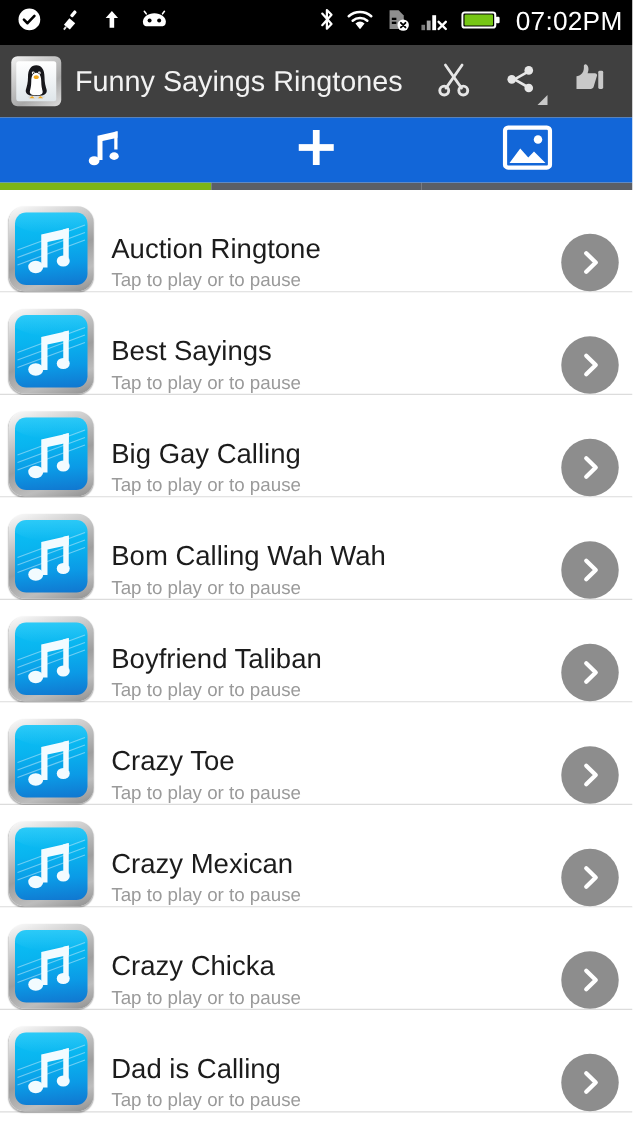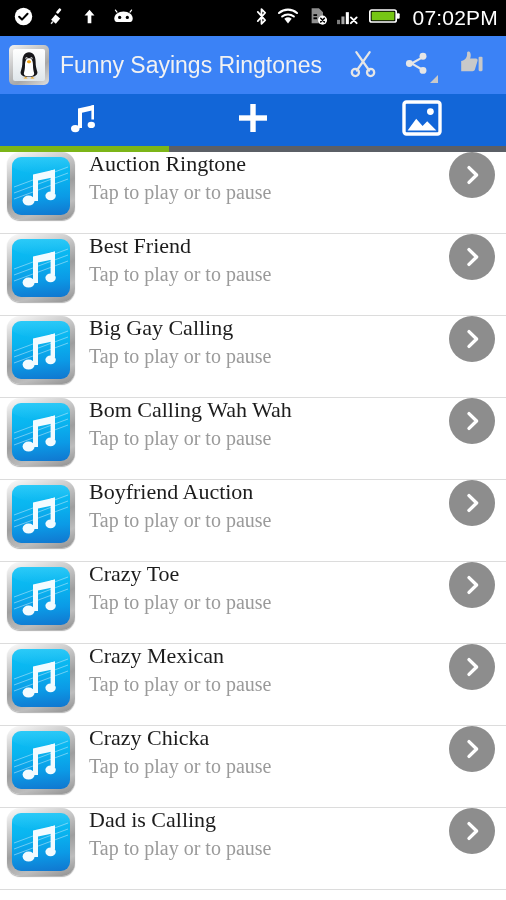--- a/index.html
+++ b/index.html
@@ -20,21 +20,21 @@
   .status-left { display: flex; align-items: center; gap: 14px; }
   .status-right { margin-left: auto; display: flex; align-items: center; gap: 9px; }
   .sicon { display: block; }
   .status-clock {
     color: #ffffff; font-size: 21px; letter-spacing: .2px;
     font-family: "Liberation Sans", sans-serif; margin-left: 3px;
   }
 
   
   .action-bar {
-    height: 58px; background: #3b82f6;
+    height: 58px; background: #404040;
     display: flex; align-items: center; padding: 0 10px 0 9px;
   }
   .app-icon {
     width: 40px; height: 40px; flex: 0 0 40px;
     border-radius: 5px;
     background: linear-gradient(145deg,#f2f2f2 0%,#c9c9c9 35%,#a8a8a8 65%,#dedede 100%);
     padding: 4px; position: relative;
   }
   .app-icon-inner {
     width: 100%; height: 100%; border-radius: 2px;
@@ -58,23 +58,23 @@
     flex: 1 1 0; height: 52px;
     display: flex; align-items: center; justify-content: center;
   }
   .tab-underlines { display: flex; height: 6px; }
   .tab-underline { flex: 1 1 0; height: 6px; background: #5b5f66; }
   .tab-underline.active { background: #7cb518; }
 
   
   .list { background: #ffffff; }
   .row {
-    height: 82px; display: flex; align-items: flex-start;
+    height: 82px; display: flex; align-items: flex-end;
     padding: 0 11px 0 7px; position: relative;
-    border-bottom: 1px solid #dcdcdc; background: #fff; font-family: Liberation Serif, serif;
+    border-bottom: 1px solid #dcdcdc; background: #fff;
   }
   .row-icon {
     width: 68px; height: 68px; flex: 0 0 68px; position: relative;
     border-radius: 13px;
     background: linear-gradient(160deg,#fdfdfd 0%,#d6d6d6 22%,#9e9e9e 55%,#bdbdbd 78%,#8f8f8f 100%);
     padding: 5px;
     box-shadow: 0 1px 1px rgba(0,0,0,.30);
   }
   .row-icon-face {
     width: 100%; height: 100%; border-radius: 9px;
@@ -85,21 +85,21 @@
     content: ""; position: absolute; left: -20%; top: -55%;
     width: 140%; height: 85%; border-radius: 50%;
     background: linear-gradient(180deg,rgba(255,255,255,.38),rgba(255,255,255,0));
   }
   .row-text { flex: 1 1 auto; padding-left: 14px; min-width: 0; }
   .row-title {
     font-size: 22px; color: #1c1c1c; line-height: 1.12;
     white-space: nowrap; overflow: hidden;
   }
   .row-sub {
-    font-size: 20px; color: #9a9a9a; margin-top: 4px; line-height: 1.15;
+    font-size: 15px; color: #9a9a9a; margin-top: 4px; line-height: 1.15;
     white-space: nowrap; overflow: hidden;
   }
   .row-chevron {
     width: 46px; height: 46px; flex: 0 0 46px;
     border-radius: 50%; background: #8d8d8d;
     display: flex; align-items: center; justify-content: center;
   }
 </style>
 </head>
 <body>
@@ -330,21 +330,21 @@
                 <path d="M2 42L56 22"></path>
           </g>
           <path d="M21 44V17.5l22-5v7.4L26 23.6V44z" fill="#f2fbff"></path>
           <ellipse cx="16.6" cy="43.6" rx="6" ry="5" fill="#f2fbff"></ellipse>
           <ellipse cx="38.6" cy="38.8" rx="5.2" ry="4.4" fill="#f2fbff"></ellipse>
           <path d="M43 12.4v24h-4.4v-23z" fill="#f2fbff"></path>
         </svg>
       </div>
     </div>
     <div class="row-text">
-      <div class="row-title">Best Friend</div>
+      <div class="row-title">Best Sayings</div>
       <div class="row-sub">Tap to play or to pause</div>
     </div>
     <div class="row-chevron">
       <svg width="24" height="24" viewBox="0 0 24 24">
         <path d="M9 4.6L16.6 12 9 19.4" fill="none" stroke="#ffffff" stroke-width="3.4" stroke-linecap="round" stroke-linejoin="round"></path>
       </svg>
     </div>
   </div>
 
   <div class="row">
@@ -411,21 +411,21 @@
                 <path d="M2 42L56 22"></path>
           </g>
           <path d="M21 44V17.5l22-5v7.4L26 23.6V44z" fill="#f2fbff"></path>
           <ellipse cx="16.6" cy="43.6" rx="6" ry="5" fill="#f2fbff"></ellipse>
           <ellipse cx="38.6" cy="38.8" rx="5.2" ry="4.4" fill="#f2fbff"></ellipse>
           <path d="M43 12.4v24h-4.4v-23z" fill="#f2fbff"></path>
         </svg>
       </div>
     </div>
     <div class="row-text">
-      <div class="row-title">Boyfriend Auction</div>
+      <div class="row-title">Boyfriend Taliban</div>
       <div class="row-sub">Tap to play or to pause</div>
     </div>
     <div class="row-chevron">
       <svg width="24" height="24" viewBox="0 0 24 24">
         <path d="M9 4.6L16.6 12 9 19.4" fill="none" stroke="#ffffff" stroke-width="3.4" stroke-linecap="round" stroke-linejoin="round"></path>
       </svg>
     </div>
   </div>
 
   <div class="row">

